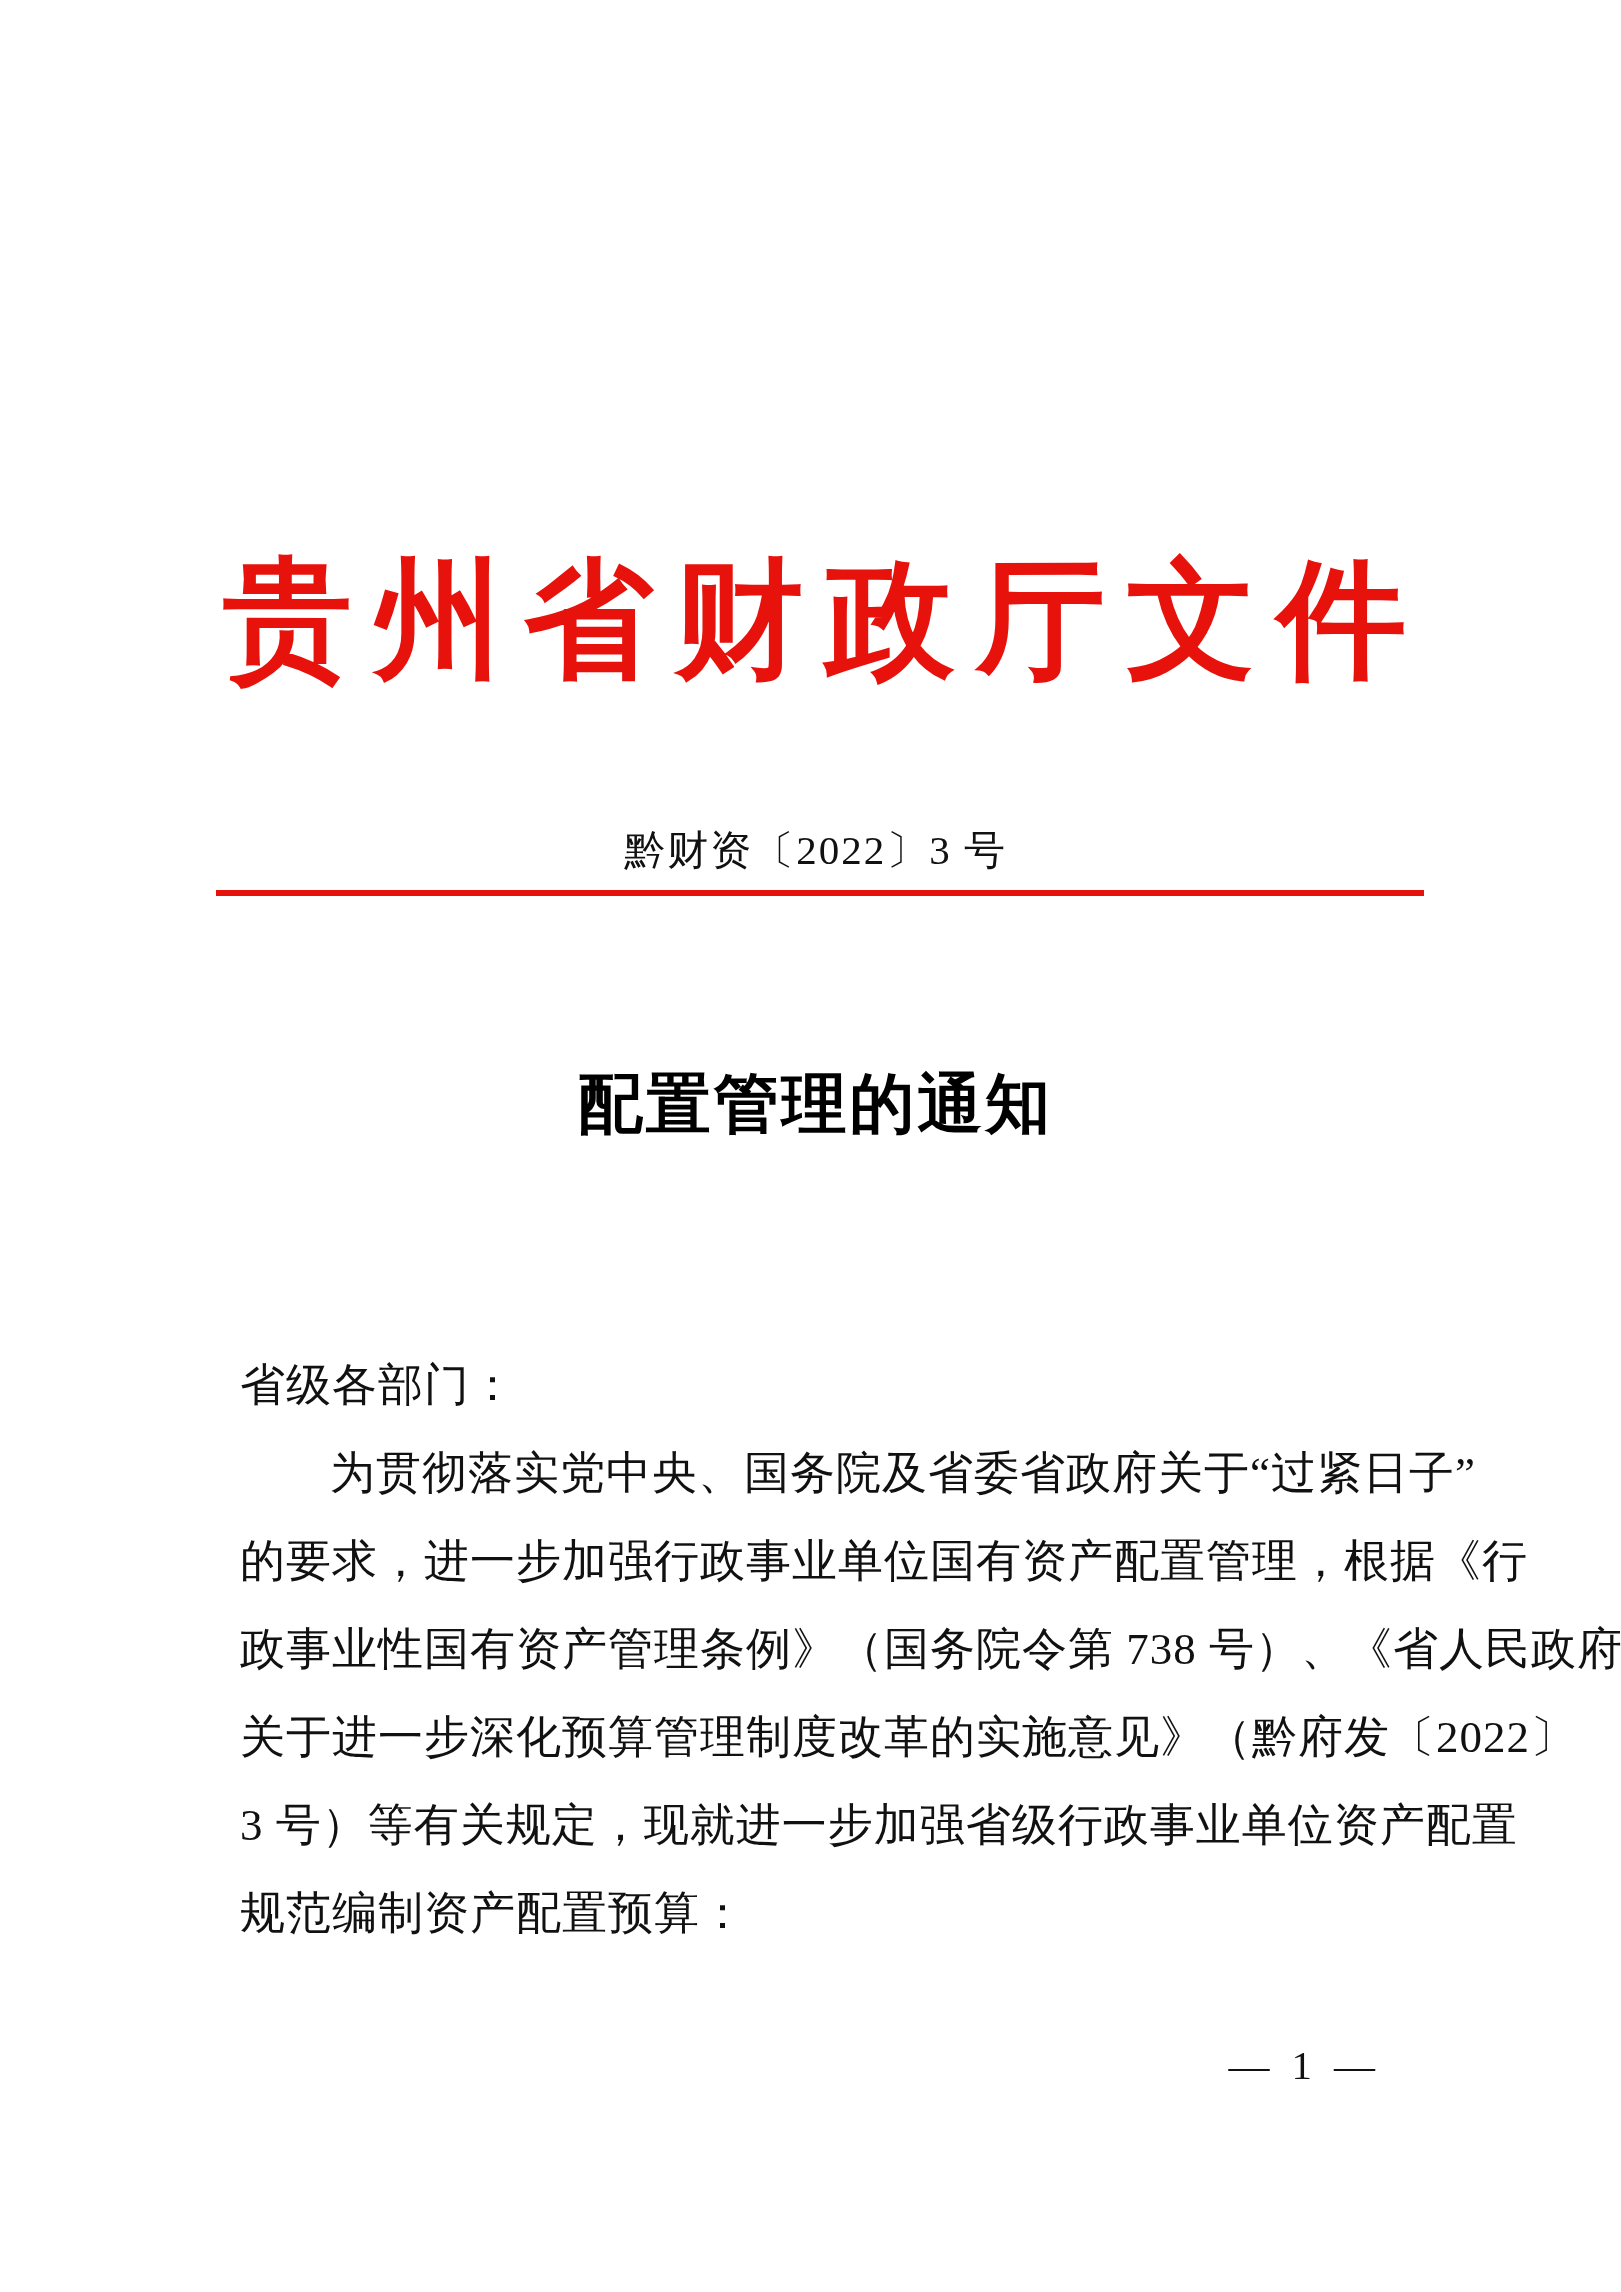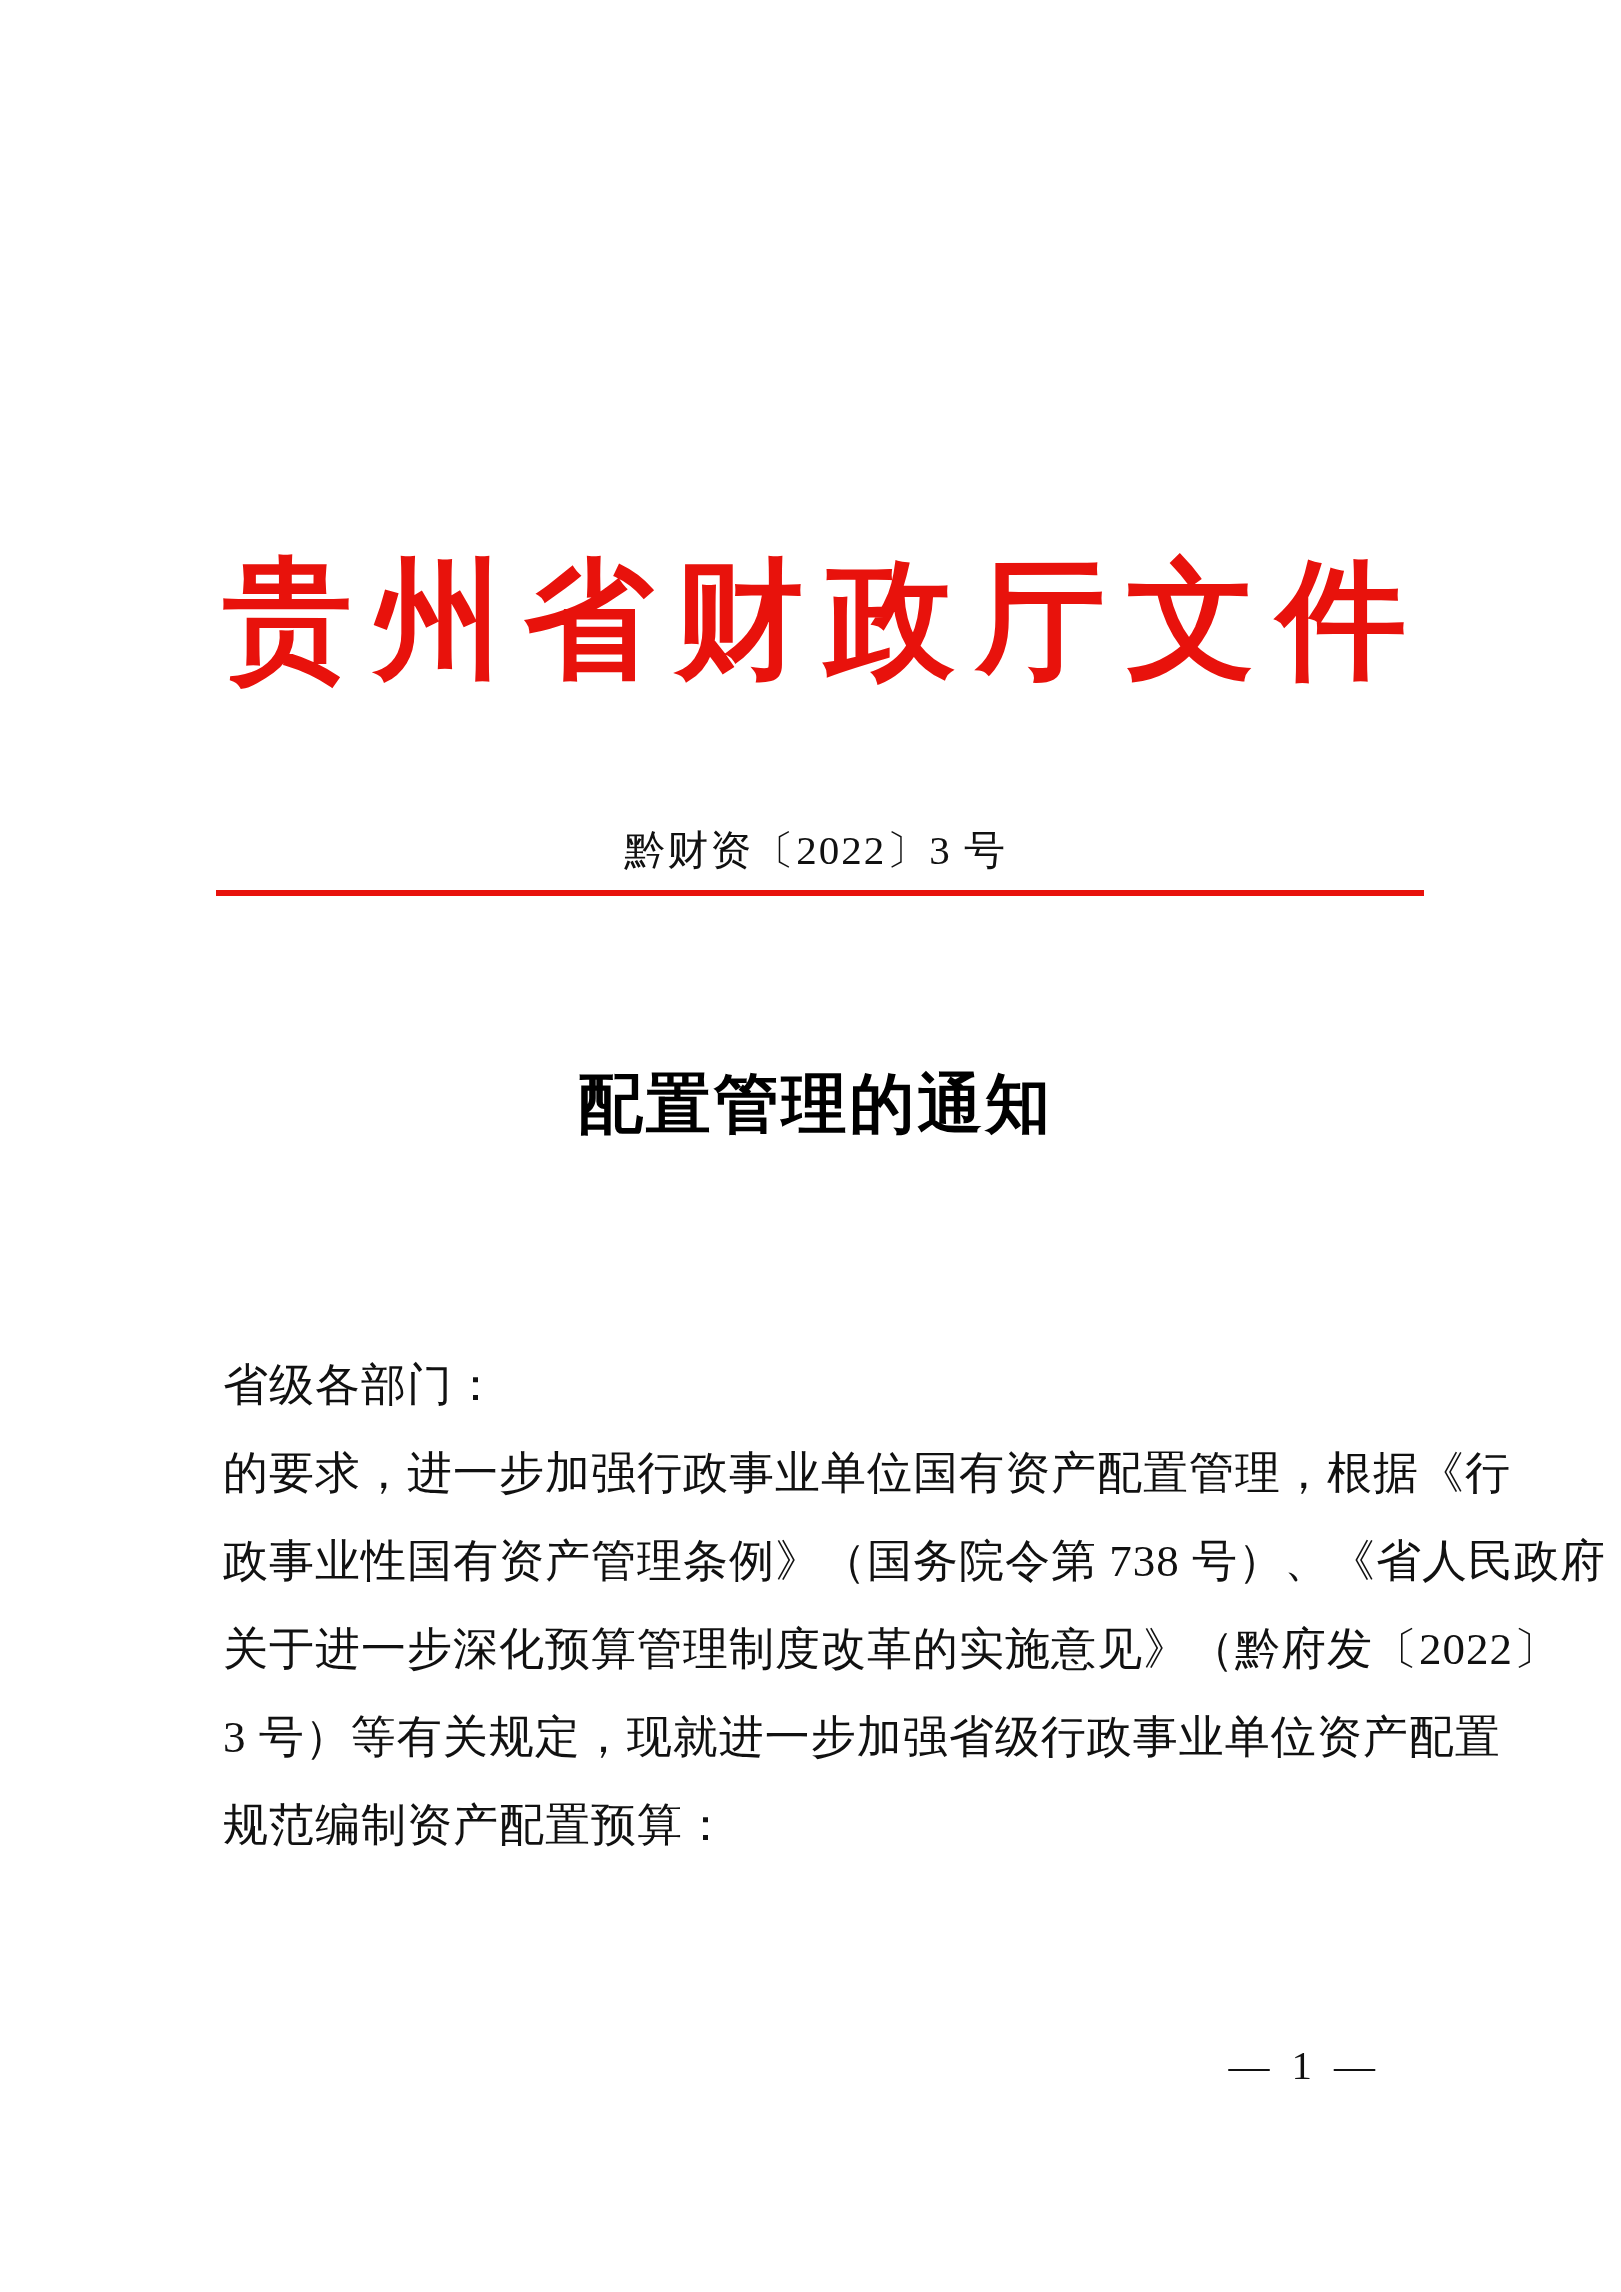--- a/index.html
+++ b/index.html
@@ -61,21 +61,21 @@
     font-size: 65px;
     font-weight: bold;
     line-height: 106px;
     color: #000;
     letter-spacing: 2.9px;
   }
   
   .bodytext {
     position: absolute;
     top: 1341px;
-    left: 223px;
+    left: 240px;
     width: 1215px;
     font-size: 45px;
     line-height: 88px;
     color: #111;
     letter-spacing: 1px;
     white-space: nowrap;
   }
   .para-line { height: 88px; }
   .indent { text-indent: 2em; }
   .heading {
@@ -104,20 +104,21 @@
   <div class="docnum">黔财资〔2022〕3 号</div>
 
   <div class="redline"></div>
 
   <div class="doctitle">
     <div>配置管理的通知</div>
   </div>
 
   <div class="bodytext">
     <div class="para-line">省级各部门：</div>
+    <div class="para-line indent">为贯彻落实党中央、国务院及省委省政府关于“过紧日子”</div>
     <div class="para-line">的要求，进一步加强行政事业单位国有资产配置管理，根据《行</div>
     <div class="para-line">政事业性国有资产管理条例》（国务院令第 738 号）、《省人民政府</div>
     <div class="para-line">关于进一步深化预算管理制度改革的实施意见》（黔府发〔2022〕</div>
     <div class="para-line">3 号）等有关规定，现就进一步加强省级行政事业单位资产配置</div>
     <div class="para-line">规范编制资产配置预算：</div>
   </div>
 
   <div class="pagenum">— 1 —</div>
 
 </div>

